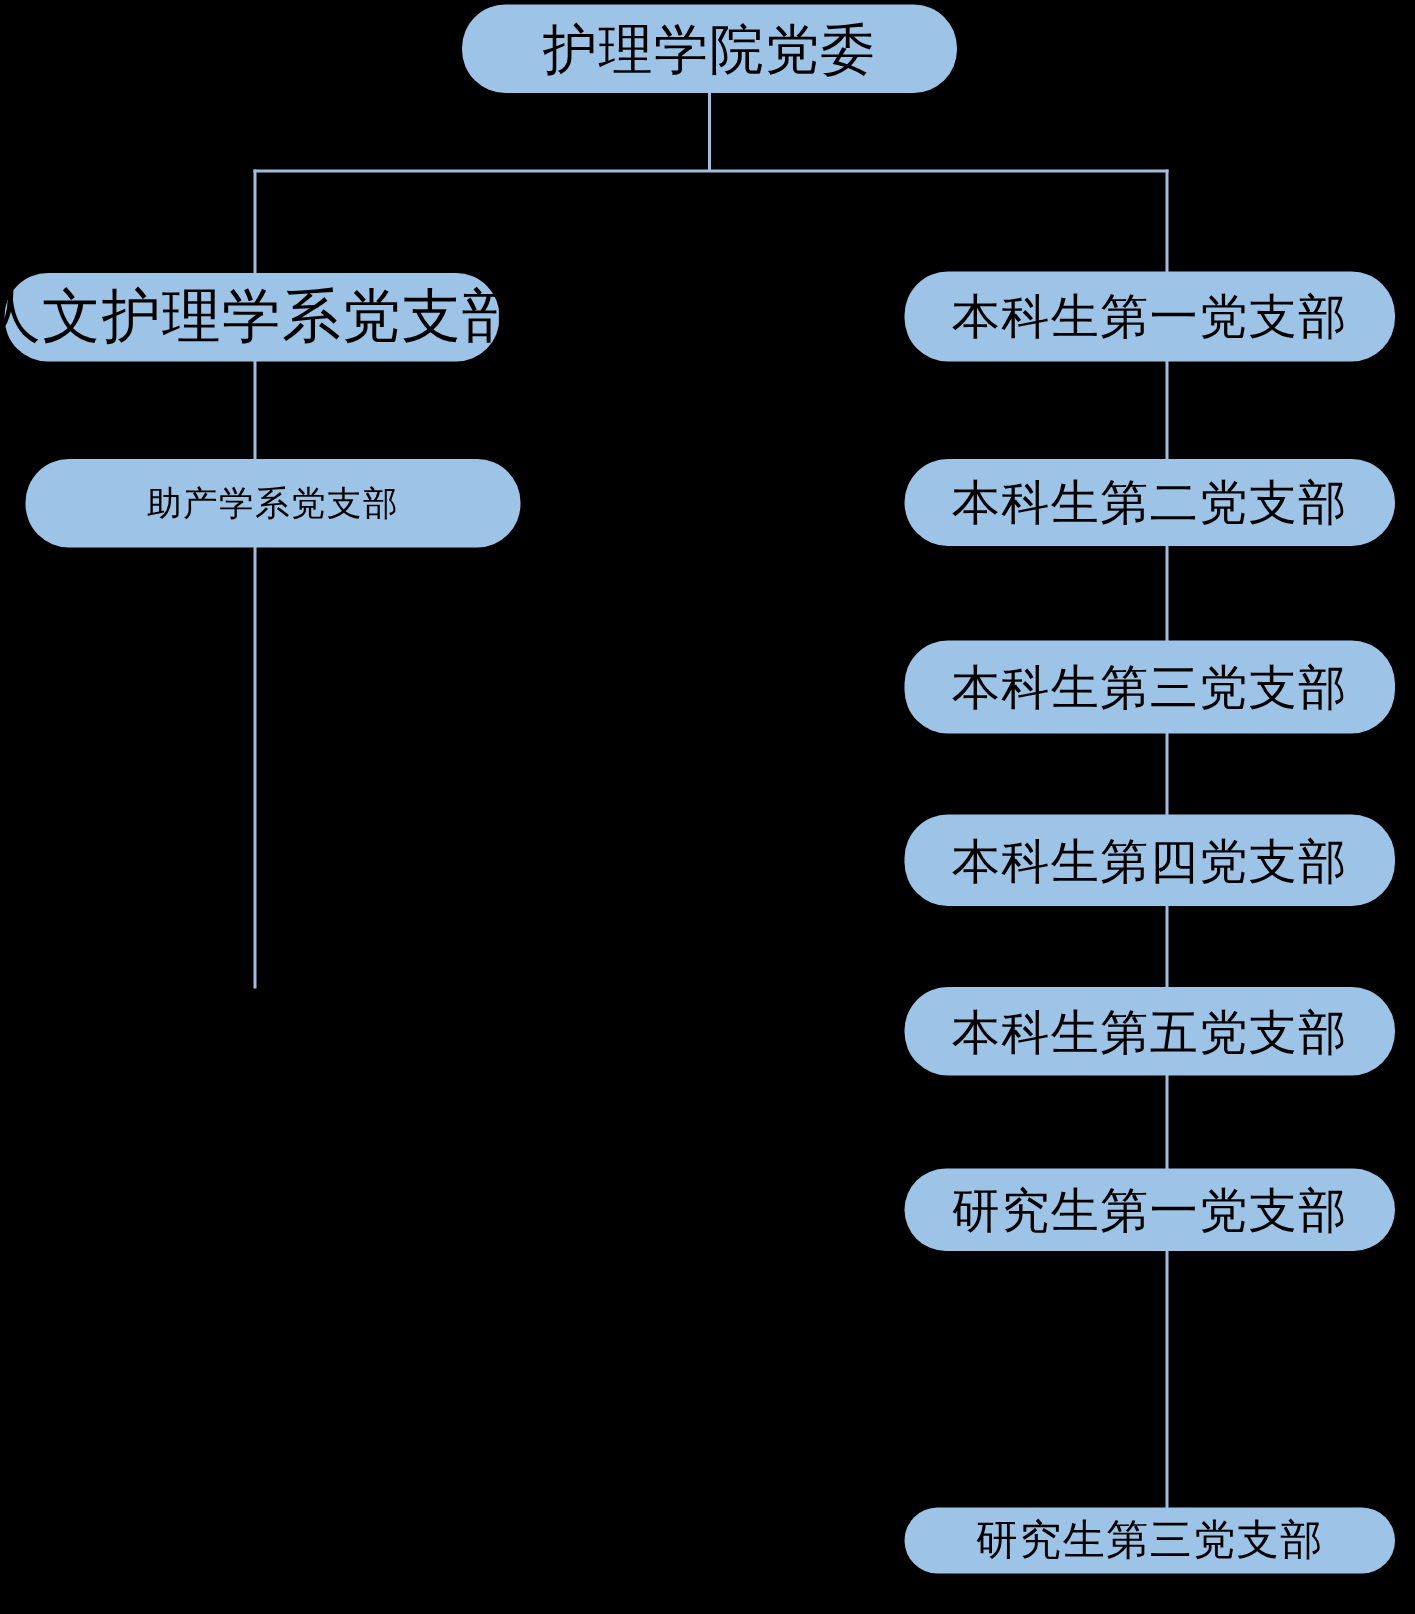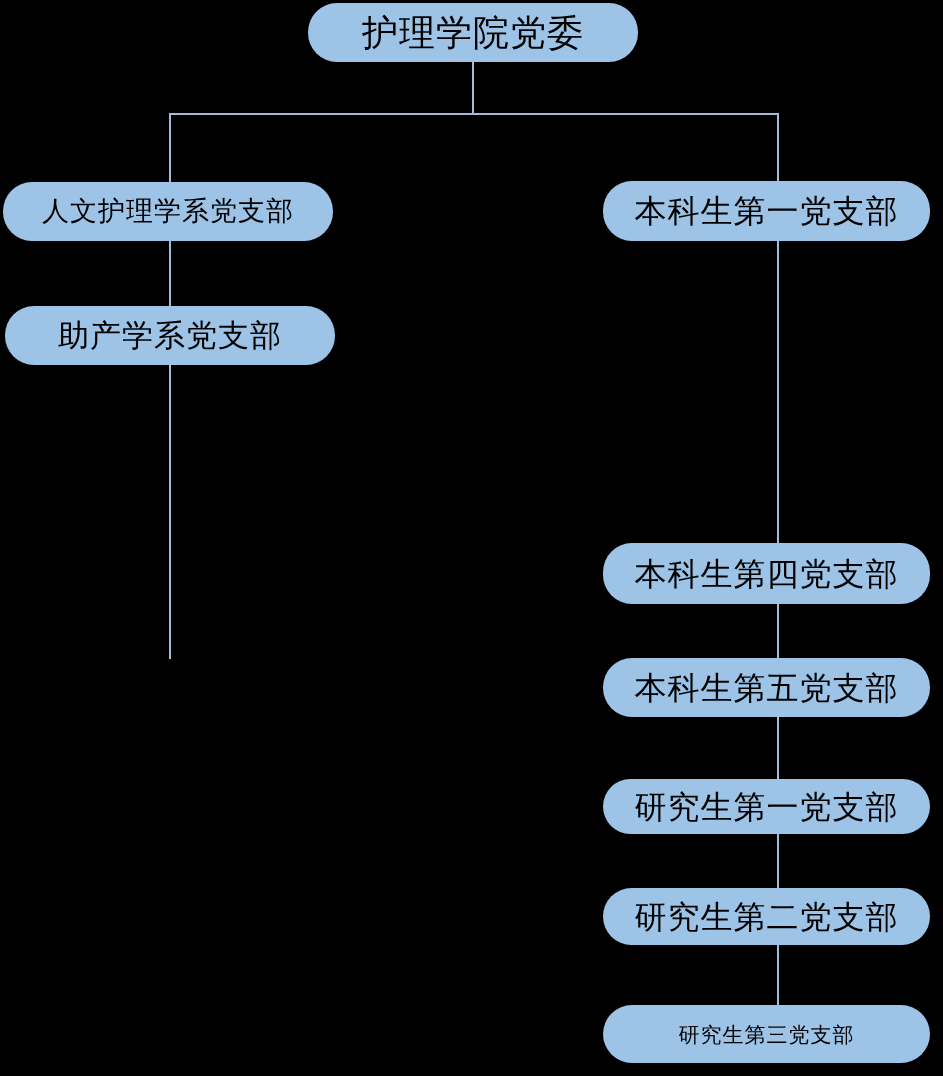--- a/index.html
+++ b/index.html
@@ -46,23 +46,24 @@
 
 <div class="canvas">
 
   <div class="line v" style="left:472px; top:61px; height:53px"></div>
   <div class="line h" style="left:169px; top:113px; width:610px"></div>
   <div class="line v" style="left:169px; top:113px; height:546px"></div>
   <div class="line v" style="left:777px; top:113px; height:894px"></div>
 
   <div class="node" style="left:308px; top:3px; width:330px; height:59px; font-size:36px">护理学院党委</div>
 
-  <div class="node" style="left:3px; top:182px; width:330px; height:59px; font-size:27px">人文护理学系党支部</div>
-  <div class="node" style="left:5px; top:306px; width:330px; height:59px; font-size:31px">助产学系党支部</div>
+  <div class="node" style="left:3px; top:182px; width:330px; height:59px; font-size:39px">人文护理学系党支部</div>
+  <div class="node" style="left:17px; top:306px; width:330px; height:59px; font-size:23px">助产学系党支部</div>
 
   <div class="node" style="left:603px; top:181px; width:327px; height:60px; font-size:32px">本科生第一党支部</div>
+  <div class="node" style="left:603px; top:306px; width:327px; height:58px; font-size:32px">本科生第二党支部</div>
+  <div class="node" style="left:603px; top:427px; width:327px; height:62px; font-size:32px">本科生第三党支部</div>
   <div class="node" style="left:603px; top:543px; width:327px; height:61px; font-size:32px">本科生第四党支部</div>
   <div class="node" style="left:603px; top:658px; width:327px; height:59px; font-size:32px">本科生第五党支部</div>
   <div class="node" style="left:603px; top:779px; width:327px; height:55px; font-size:32px">研究生第一党支部</div>
-  <div class="node" style="left:603px; top:888px; width:327px; height:57px; font-size:32px">研究生第二党支部</div>
-  <div class="node" style="left:603px; top:1005px; width:327px; height:58px; font-size:21px">研究生第三党支部</div>
+  <div class="node" style="left:603px; top:1005px; width:327px; height:44px; font-size:28px">研究生第三党支部</div>
 
 </div>
 
 </body></html>

